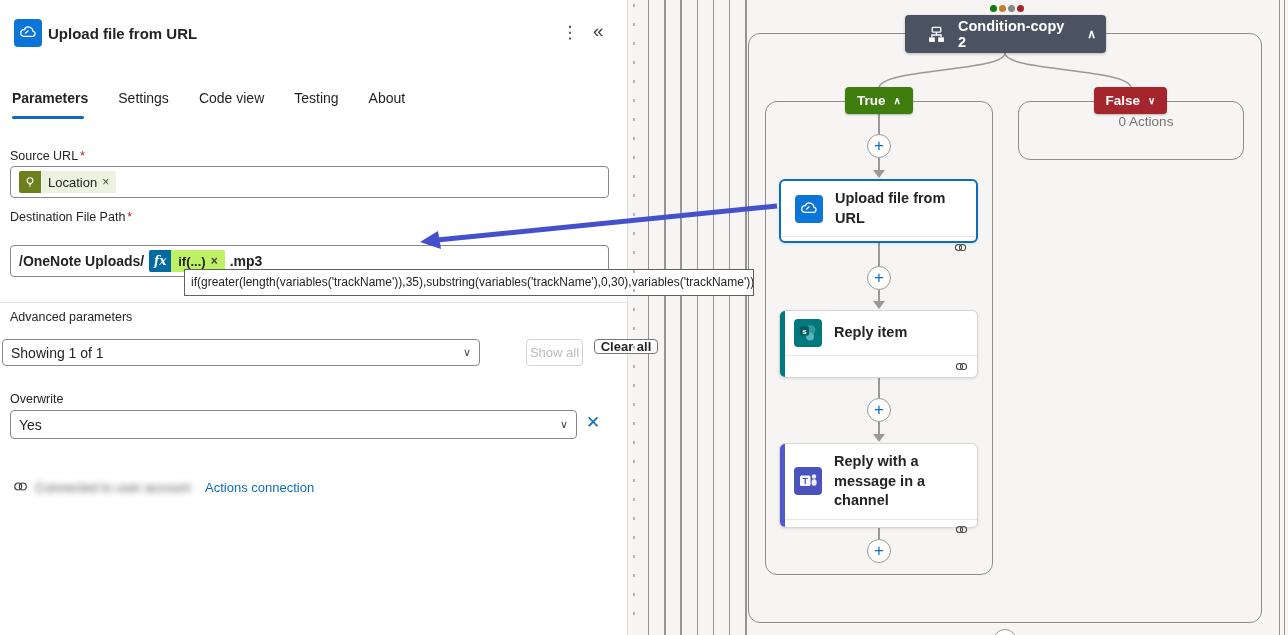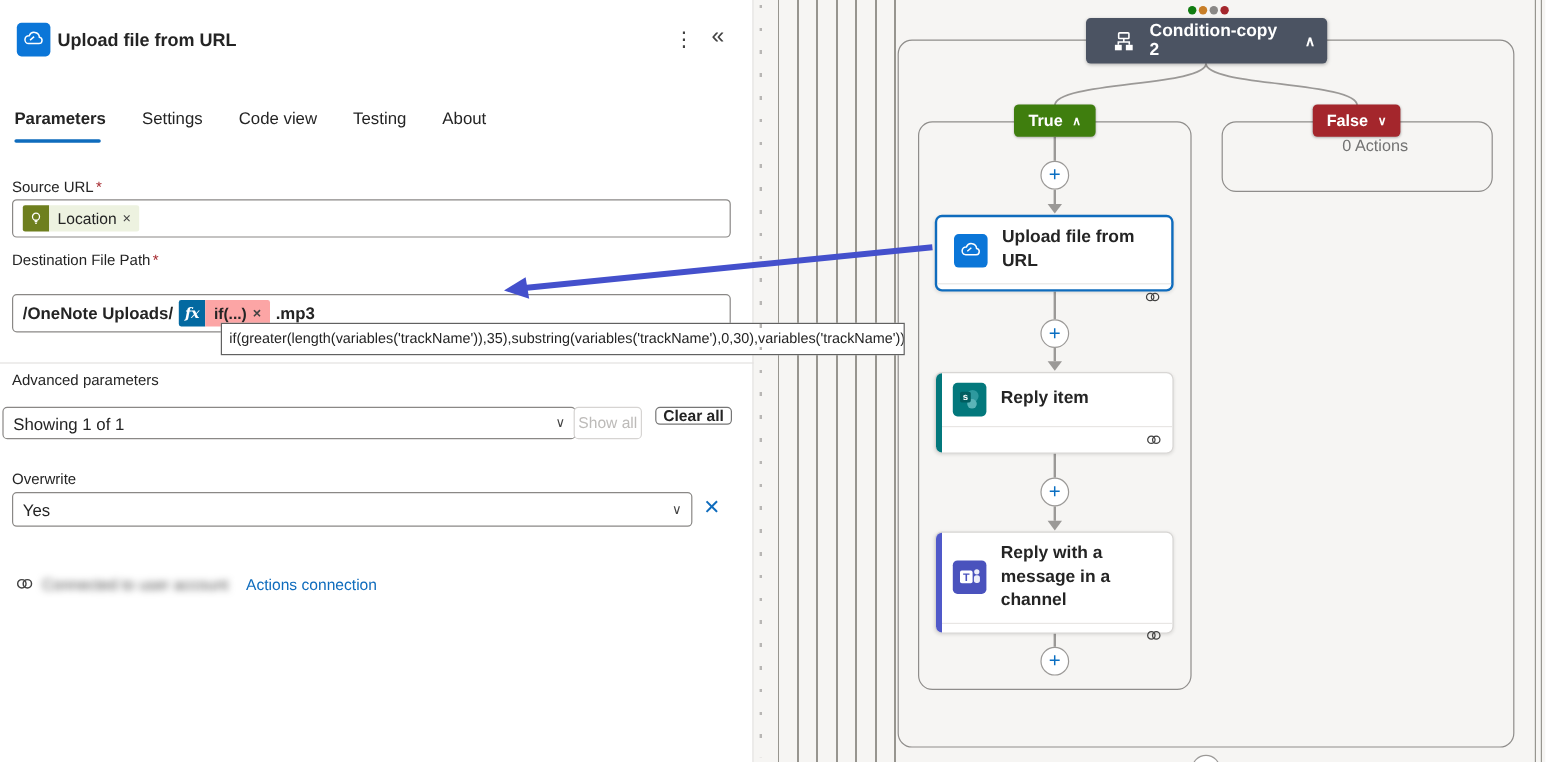--- a/index.html
+++ b/index.html
@@ -17,27 +17,27 @@
   .tab { cursor:pointer; }
   .tab.active { font-weight:700; }
   .tab-underline { position:absolute; left:12px; top:116px; width:72px; height:3px; background:#0f6cbd; border-radius:2px; }
   .field-label { position:absolute; font-size:12.5px; color:#242424; }
   .req { color:#a4262c; margin-left:2px; }
   .input-box { position:absolute; left:10px; width:599px; height:32px; border:1px solid #8a8886; border-radius:4px; background:#fff; display:flex; align-items:center; padding:0 8px; gap:5px; font-size:14px; color:#242424; }
   .token { display:inline-flex; align-items:stretch; height:22px; }
   .token-icon { width:22px; background:#6e7f1e; border-radius:2px 0 0 2px; display:flex; align-items:center; justify-content:center; }
   .token-label { background:#edf2e0; border-radius:0 2px 2px 0; display:flex; align-items:center; padding:0 7px; font-size:13px; color:#242424; gap:5px; }
   .fx-icon { width:22px; background:#0369a1; border-radius:2px 0 0 2px; display:flex; align-items:center; justify-content:center; color:#fff; font-style:italic; font-size:12px; font-family:"DejaVu Serif", serif; }
-  .fx-label { background:#fca5a5; }
+  .fx-label { background:#bef264; }
   .tok-x { color:#424242; font-size:12px; cursor:pointer; }
   .tooltip { position:absolute; left:184px; top:269px; width:570px; height:27px; background:#fff; border:1px solid #616161; font-size:12px; color:#242424; line-height:25px; padding-left:6px; z-index:30; white-space:nowrap; overflow:hidden; }
   .divider { position:absolute; left:0; top:302px; width:628px; height:1px; background:#e3e1df; }
   .dropdown { position:absolute; border:1px solid #8a8886; border-radius:4px; background:#fff; font-size:14px; color:#242424; display:flex; align-items:center; padding:0 8px; cursor:pointer; }
   .dd-chevron { margin-left:auto; color:#424242; font-size:11px; }
-  .btn { position:absolute; border-radius:4px; background:#fff; font-size:13px; display:flex; align-items:center; justify-content:center; cursor:pointer; }
+  .btn { position:absolute; border-radius:4px; background:#fff; font-size:13px; display:flex; align-items:center; justify-content:center; cursor:pointer;margin-left:48px; }
   .btn.disabled { border:1px solid #d6d4d2; color:#bdbbb9; }
   .btn.normal { border:1px solid #767676; color:#242424; font-weight:600; }
   .clear-x { position:absolute; left:586px; top:412px; font-size:17px; color:#0f6cbd; cursor:pointer; }
   .blurred { filter:blur(3px); color:#555; font-size:13px; }
   .link { color:#0f6cbd; font-size:13px; cursor:pointer; }
   .tick-strip { position:absolute; left:633px; top:4px; width:2px; height:627px; background:repeating-linear-gradient(to bottom, #b8b6b4 0 3px, transparent 3px 19px); z-index:11; }
 
   
   .canvas-bg { position:absolute; left:628px; top:0; width:660px; height:635px; background:#f6f5f3; }
   .vlines { position:absolute; left:648px; top:0; width:100px; height:635px; background:repeating-linear-gradient(to right, #97958f 0 1.5px, transparent 1.5px 16.2px); }

